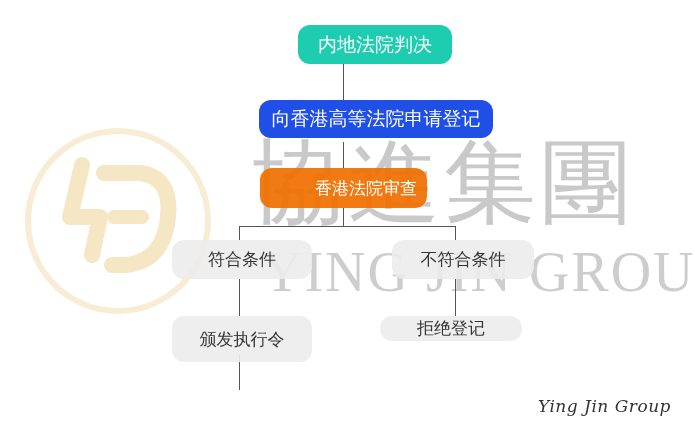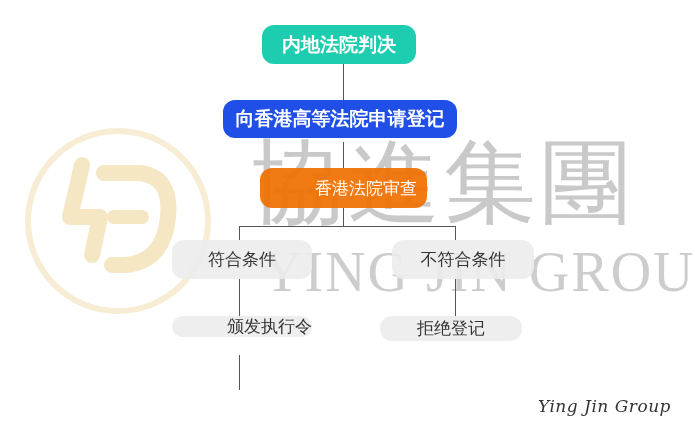--- a/index.html
+++ b/index.html
@@ -21,21 +21,21 @@
     font-family: "Liberation Serif", "DejaVu Serif", serif;
     font-size: 56px; line-height: 64px; color: #cdcdcd;
     letter-spacing: 2px; white-space: nowrap;
   }
   .line { position: absolute; background: #555555; }
   .node {
     position: absolute; display: flex; align-items: center; justify-content: center;
     border-radius: 12px; white-space: nowrap; box-sizing: border-box;
   }
   .node span { display: block; }
-  .n-primary { color: #ffffff; font-weight: bold; font-size: 19px; }
+  .n-primary { color: #ffffff; font-weight: normal; font-size: 19px; margin-left: 36px; }
   .n-teal { background: #1ecdb0; }
   .n-blue { background: #1f4fe6; }
   .n-orange { background: rgba(240,112,0,0.93); color: #ffffff; font-size: 17px; }
   .n-gray { background: rgba(236,236,236,0.9); color: #333333; font-size: 17px; }
   .signature {
     position: absolute; left: 538px; top: 396px;
     font-family: "DejaVu Serif", "Liberation Serif", serif;
     font-style: italic; font-size: 17px; color: #333333; white-space: nowrap;
     letter-spacing: 0.5px;
   }
@@ -80,21 +80,21 @@
   </div>
 
   <div class="node n-gray" style="left:172px; top:240px; width:140px; height:39px;">
     <span>符合条件</span>
   </div>
 
   <div class="node n-gray" style="left:392px; top:240px; width:142px; height:39px;">
     <span>不符合条件</span>
   </div>
 
-  <div class="node n-gray" style="left:172px; top:316px; width:140px; height:21px;justify-content:flex-end;">
+  <div class="node n-gray" style="left:172px; top:316px; width:140px; height:46px;">
     <span>颁发执行令</span>
   </div>
 
   <div class="node n-gray" style="left:380px; top:316px; width:142px; height:25px;">
     <span>拒绝登记</span>
   </div>
 
 </div>
 
 <div class="signature">Ying Jin Group</div>

